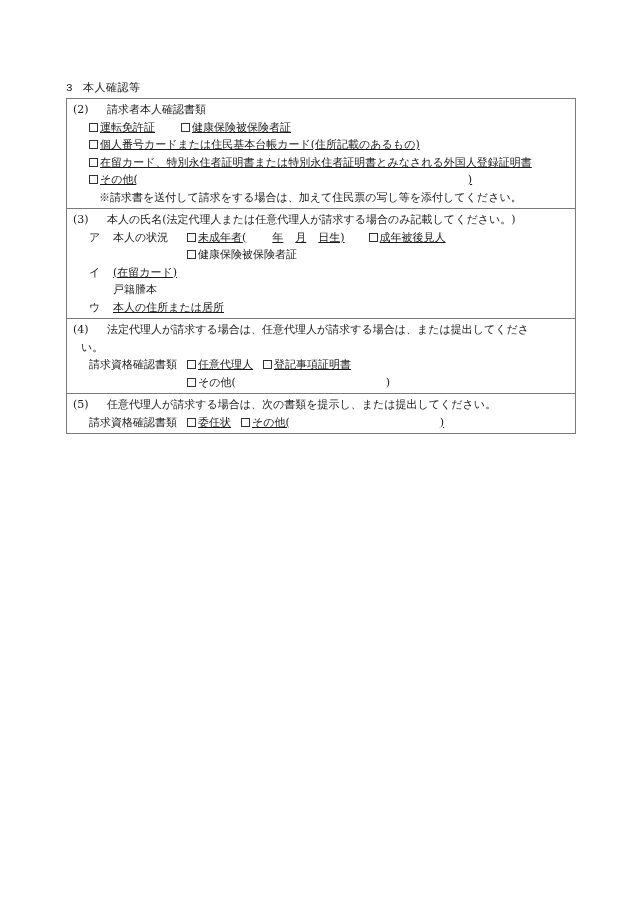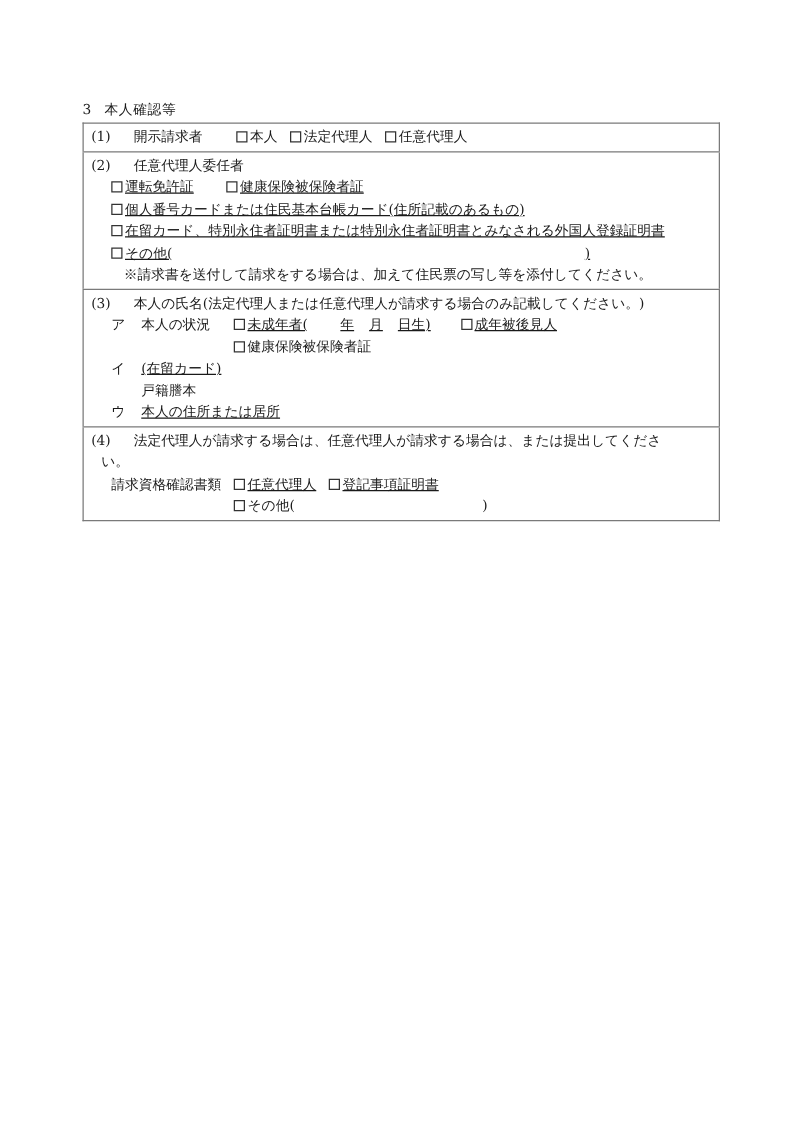--- a/index.html
+++ b/index.html
@@ -1,18 +1,18 @@
 <!DOCTYPE html>
 <html><head>
 <meta charset="utf-8">
 <style>
   html, body { margin: 0; padding: 0; background: #ffffff; }
   body { width: 630px; height: 903px; position: relative; overflow: hidden;
          font-family: "DejaVu Serif", "Liberation Serif", serif; color: #1a1a1a; }
-  .heading { position: absolute; left: 66px; top: 80px; font-size: 11px; letter-spacing: 0.5px; }
+  .heading { position: absolute; left: 66px; top: 80px; font-size: 11px; letter-spacing: 0.5px; font-family: Liberation Mono, monospace; }
   .heading .num { margin-right: 10px; }
   table.form { position: absolute; left: 66px; top: 98px; width: 510px;
                border-collapse: collapse; border: 1.5px solid #7a7a7a; }
   table.form td { border-top: 1.5px solid #7a7a7a; padding: 2px 6px 2px 6px; vertical-align: top;
                   font-size: 11px; line-height: 17.5px; }
   table.form tr:first-child td { border-top: none; }
   .line { white-space: nowrap; }
   .ind1 { padding-left: 16px; text-decoration: underline; }
   .ind2 { padding-left: 26px; }
   .lbl { display: inline-block; }
@@ -26,32 +26,25 @@
 </head>
 <body>
 
 <div class="heading">
   <span class="num">3</span><span>本人確認等</span>
 </div>
 
 <table class="form">
 
   <tbody>
-      <tr>
-    <td>
-      <div class="line">
-        <span class="secnum">(1)</span><span class="lbl" style="width:82px">開示請求者</span><span class="opt"><span class="cb"></span><span>本人</span></span><span class="opt"><span class="cb"></span><span>法定代理人</span></span><span class="opt"><span class="cb"></span><span>任意代理人</span></span>
-      </div>
-    </td>
-  </tr>
 
   <tr>
     <td>
       <div class="line">
-        <span class="secnum">(2)</span><span>任意代理人委任者</span>
+        <span class="secnum">(2)</span><span>請求者本人確認書類</span>
       </div>
       <div class="line ind1">
         <span class="opt" style="margin-right:26px"><span class="cb"></span><span>運転免許証</span></span><span><span class="cb"></span><span>健康保険被保険者証</span></span>
       </div>
       <div class="line ind1">
         <span class="cb"></span><span>個人番号カードまたは住民基本台帳カード(住所記載のあるもの)</span>
       </div>
       <div class="line ind1">
         <span class="cb"></span><span>在留カード、特別永住者証明書または特別永住者証明書とみなされる外国人登録証明書</span>
       </div>
@@ -93,14 +86,24 @@
       <div class="line" style="padding-left:8px">い。</div>
       <div class="line ind1">
         <span class="lbl" style="width:98px">請求資格確認書類</span><span class="opt"><span class="cb"></span><span>任意代理人</span></span><span><span class="cb"></span><span>登記事項証明書</span></span>
       </div>
       <div class="line" style="padding-left:114px">
         <span class="cb"></span><span>その他(</span><span class="blank" style="width:150px"></span><span>)</span>
       </div>
     </td>
   </tr>
 
+  <tr>
+    <td>
+      <div class="line">
+        <span class="secnum">(5)</span><span>任意代理人が請求する場合は、次の書類を提示し、または提出してください。</span>
+      </div>
+      <div class="line ind1">
+        <span class="lbl" style="width:98px">請求資格確認書類</span><span class="opt"><span class="cb"></span><span>委任状</span></span><span><span class="cb"></span><span>その他(</span><span class="blank" style="width:150px"></span><span>)</span></span>
+      </div>
+    </td>
+  </tr>
 </tbody>
   </table>
 
 </body></html>

